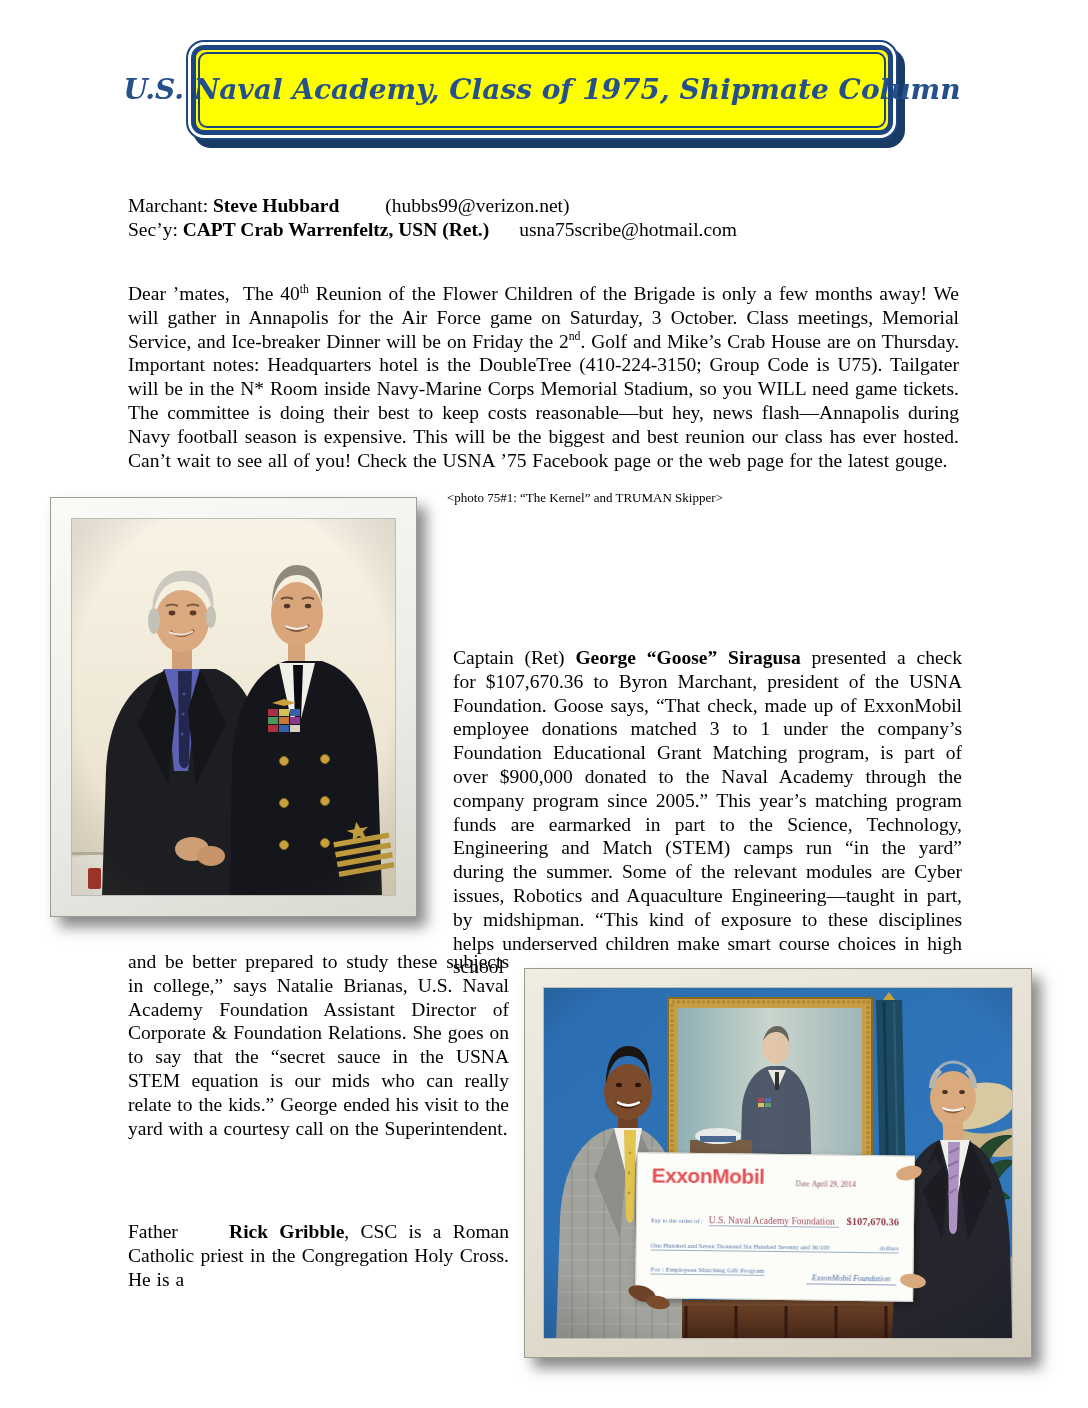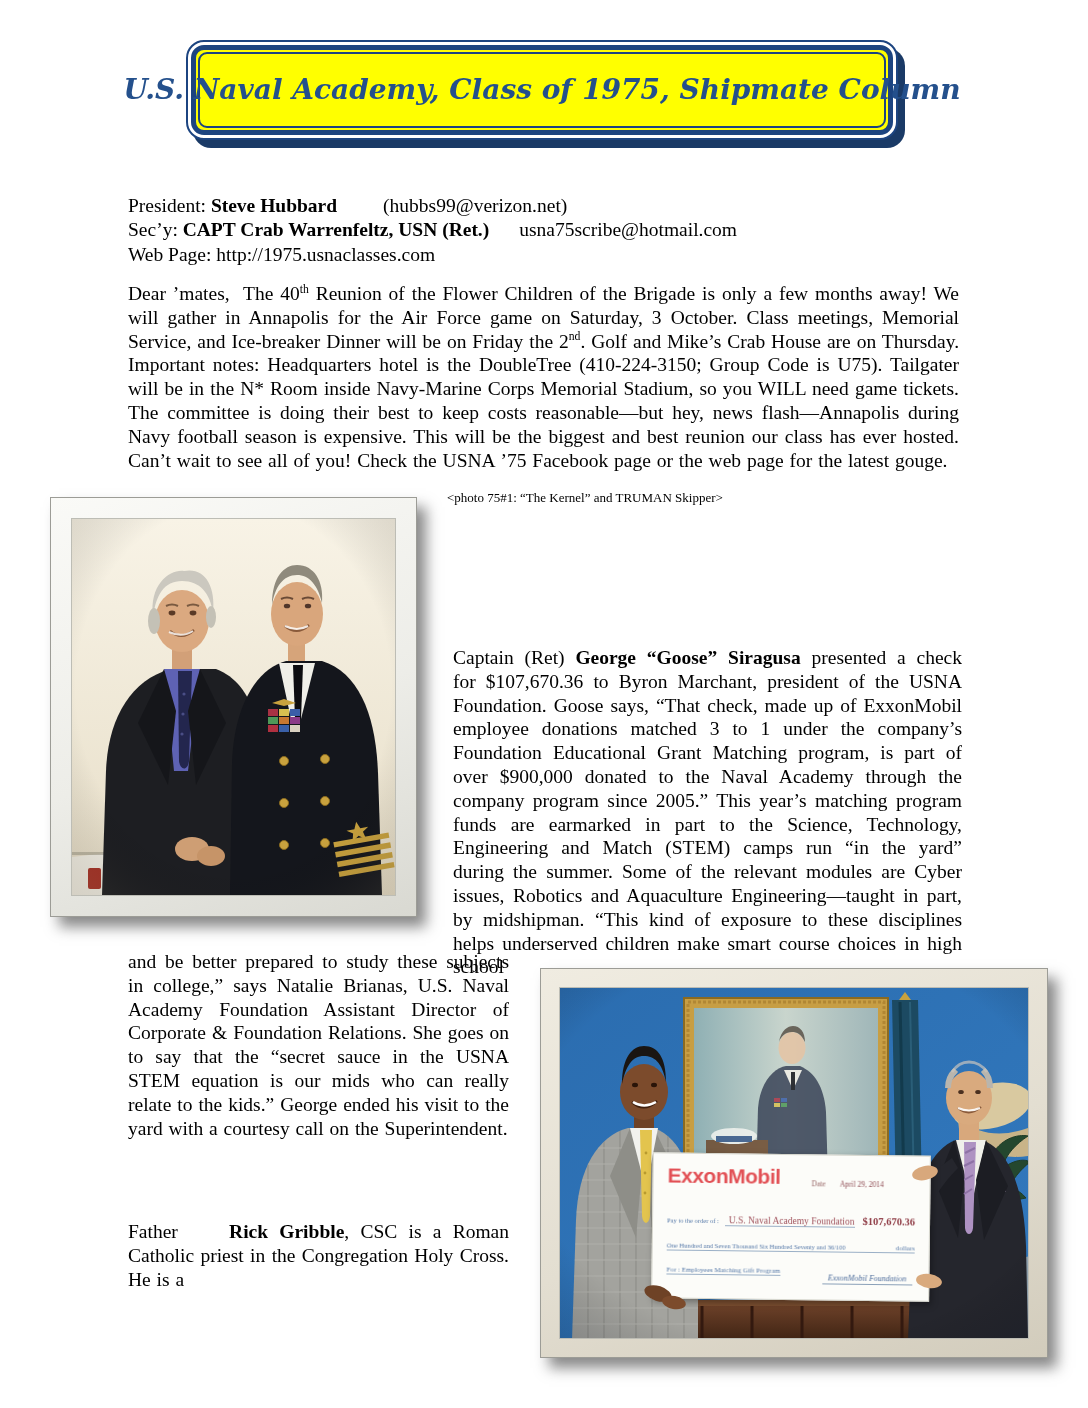--- a/index.html
+++ b/index.html
@@ -39,21 +39,21 @@
     overflow:hidden;position:relative;}
   .photo-well svg{display:block;}
 
   
   .check{position:absolute;left:110px;top:184px;width:276px;height:144px;background:#FCFCF9;
     border:1px solid #D5D5CC;transform:rotate(0.7deg);box-shadow:2px 3px 7px rgba(0,0,0,0.35);}
   .check-text{position:absolute;inset:0;filter:blur(0.55px);}
   .ck-logo{position:absolute;left:14px;top:10px;font-family:"Liberation Sans",sans-serif;
     font-weight:bold;font-size:21px;color:#E25055;letter-spacing:-0.5px;}
   .ck-date{position:absolute;left:158px;top:24px;font-size:7.5px;color:#8E4A52;}
-  .ck-date-label{margin-right:14px;color:#9A6A6A;}
+  .ck-date-label{margin-right:2px;color:#9A6A6A;}
   .ck-payrow{position:absolute;left:14px;top:60px;width:248px;display:flex;align-items:baseline;}
   .ck-paylabel{font-size:6.5px;color:#5578A8;white-space:nowrap;}
   .ck-payee{font-size:9.5px;color:#A0525C;border-bottom:1px solid #9AAFC6;margin-left:6px;flex:1;white-space:nowrap;}
   .ck-amount{font-size:10.5px;font-weight:bold;color:#8E3A44;margin-left:8px;white-space:nowrap;}
   .ck-wordsrow{position:absolute;left:14px;top:88px;width:248px;border-bottom:1px solid #9AAFC6;
     display:flex;justify-content:space-between;align-items:baseline;}
   .ck-words{font-size:6.5px;color:#5578A8;white-space:nowrap;overflow:hidden;}
   .ck-dollars{font-size:7px;color:#5578A8;margin-left:6px;}
   .ck-memo{position:absolute;left:14px;top:112px;font-size:7px;color:#5578A8;border-bottom:1px solid #9AAFC6;}
   .ck-sig{position:absolute;right:16px;top:118px;font-size:8px;font-style:italic;color:#4A6A9A;
@@ -68,23 +68,22 @@
 
   <div class="banner-outer">
     <div class="banner-mid">
       <div class="banner-inner">
         <div class="banner-line1">U.S. Naval Academy, Class of 1975, Shipmate Column</div>
       </div>
     </div>
   </div>
 
   <div class="contact">
-    <div><span>President: </span><span class="bold">Steve Hubbard</span><span class="tab" style="width:46px;"></span><span>(hubbs99@verizon.net)</span></div>
+    <div><span>Marchant: </span><span class="bold">Steve Hubbard</span><span class="tab" style="width:46px;"></span><span>(hubbs99@verizon.net)</span></div>
     <div><span>Sec’y: </span><span class="bold">CAPT Crab Warrenfeltz, USN (Ret.)</span><span class="tab" style="width:30px;"></span><span>usna75scribe@hotmail.com</span></div>
-    <div>Web Page: http://1975.usnaclasses.com</div>
   </div>
 
   <div class="para" style="left:128px;top:282px;width:831px;"><span>Dear ’mates,&nbsp; The 40</span><sup>th</sup><span> Reunion of the Flower Children of the Brigade is only a few months away! We will gather in Annapolis for the Air Force game on Saturday, 3 October. Class meetings, Memorial Service, and Ice-breaker Dinner will be on Friday the 2</span><sup>nd</sup><span>. Golf and Mike’s Crab House are on Thursday. Important notes: Headquarters hotel is the DoubleTree (410-224-3150; Group Code is U75). Tailgater will be in the N* Room inside Navy-Marine Corps Memorial Stadium, so you WILL need game tickets. The committee is doing their best to keep costs reasonable—but hey, news flash—Annapolis during Navy football season is expensive. This will be the biggest and best reunion our class has ever hosted. Can’t wait to see all of you! Check the USNA ’75 Facebook page or the web page for the latest gouge.</span></div>
 
   <div class="caption" style="left:447px;top:486px;">&lt;photo 75#1: “The Kernel” and TRUMAN Skipper&gt;</div>
 
   <div class="photo-frame frame1" style="left:50px;top:497px;width:367px;height:420px;">
     <div class="photo-well">
       <svg width="323" height="376" viewBox="0 0 323 376" xmlns="http://www.w3.org/2000/svg">
         <defs>
@@ -171,21 +170,21 @@
         <rect width="323" height="376" fill="url(#p1vig)"></rect>
       </svg>
     </div>
   </div>
 
   <div class="para rightcol" style="left:453px;top:646px;width:509px;"><span>Captain (Ret) </span><span style="font-weight: bold;">George “Goose” Siragusa</span><span> presented a check for $107,670.36 to Byron Marchant, president of the USNA Foundation. Goose says, “That check, made up of ExxonMobil employee donations matched 3 to 1 under the company’s Foundation Educational Grant Matching program, is part of over $900,000 donated to the Naval Academy through the company program since 2005.” This year’s matching program funds are earmarked in part to the Science, Technology, Engineering and Match (STEM) camps run “in the yard” during the summer. Some of the relevant modules are Cyber issues, Robotics and Aquaculture Engineering—taught in part, by midshipman. “This kind of exposure to these disciplines helps underserved children make smart course choices in high school</span></div>
 
   <div class="para" style="left:128px;top:950px;width:381px;">and be better prepared to study these subjects in college,” says Natalie Brianas, U.S. Naval Academy Foundation Assistant Director of Corporate &amp; Foundation Relations. She goes on to say that the “secret sauce in the USNA STEM equation is our mids who can really relate to the kids.” George ended his visit to the yard with a courtesy call on the Superintendent.</div>
   <div class="para" style="left:128px;top:1220px;width:381px;"><span>Father </span><span style="font-weight: bold; margin-left: 40px;">Rick Gribble</span><span>, CSC is a Roman Catholic priest in the Congregation Holy Cross. He is a</span></div>
 
-  <div class="photo-frame frame2" style="left:540px;top:968px;width:508px;height:390px;text-align:right;">
+  <div class="photo-frame frame2" style="left:524px;top:968px;width:508px;height:390px;">
     <div class="photo-well">
       <svg width="470" height="352" viewBox="0 0 470 352" xmlns="http://www.w3.org/2000/svg">
         <defs>
           <linearGradient id="p2bg" x1="0" y1="0" x2="1" y2="1">
             <stop offset="0" stop-color="#2B6DB0"></stop>
               <stop offset="1" stop-color="#3279BE"></stop>
           </linearGradient>
           <linearGradient id="paintg" x1="0" y1="0" x2="1" y2="0">
             <stop offset="0" stop-color="#8FB0B4"></stop>
               <stop offset="0.5" stop-color="#C9D5CD"></stop>

